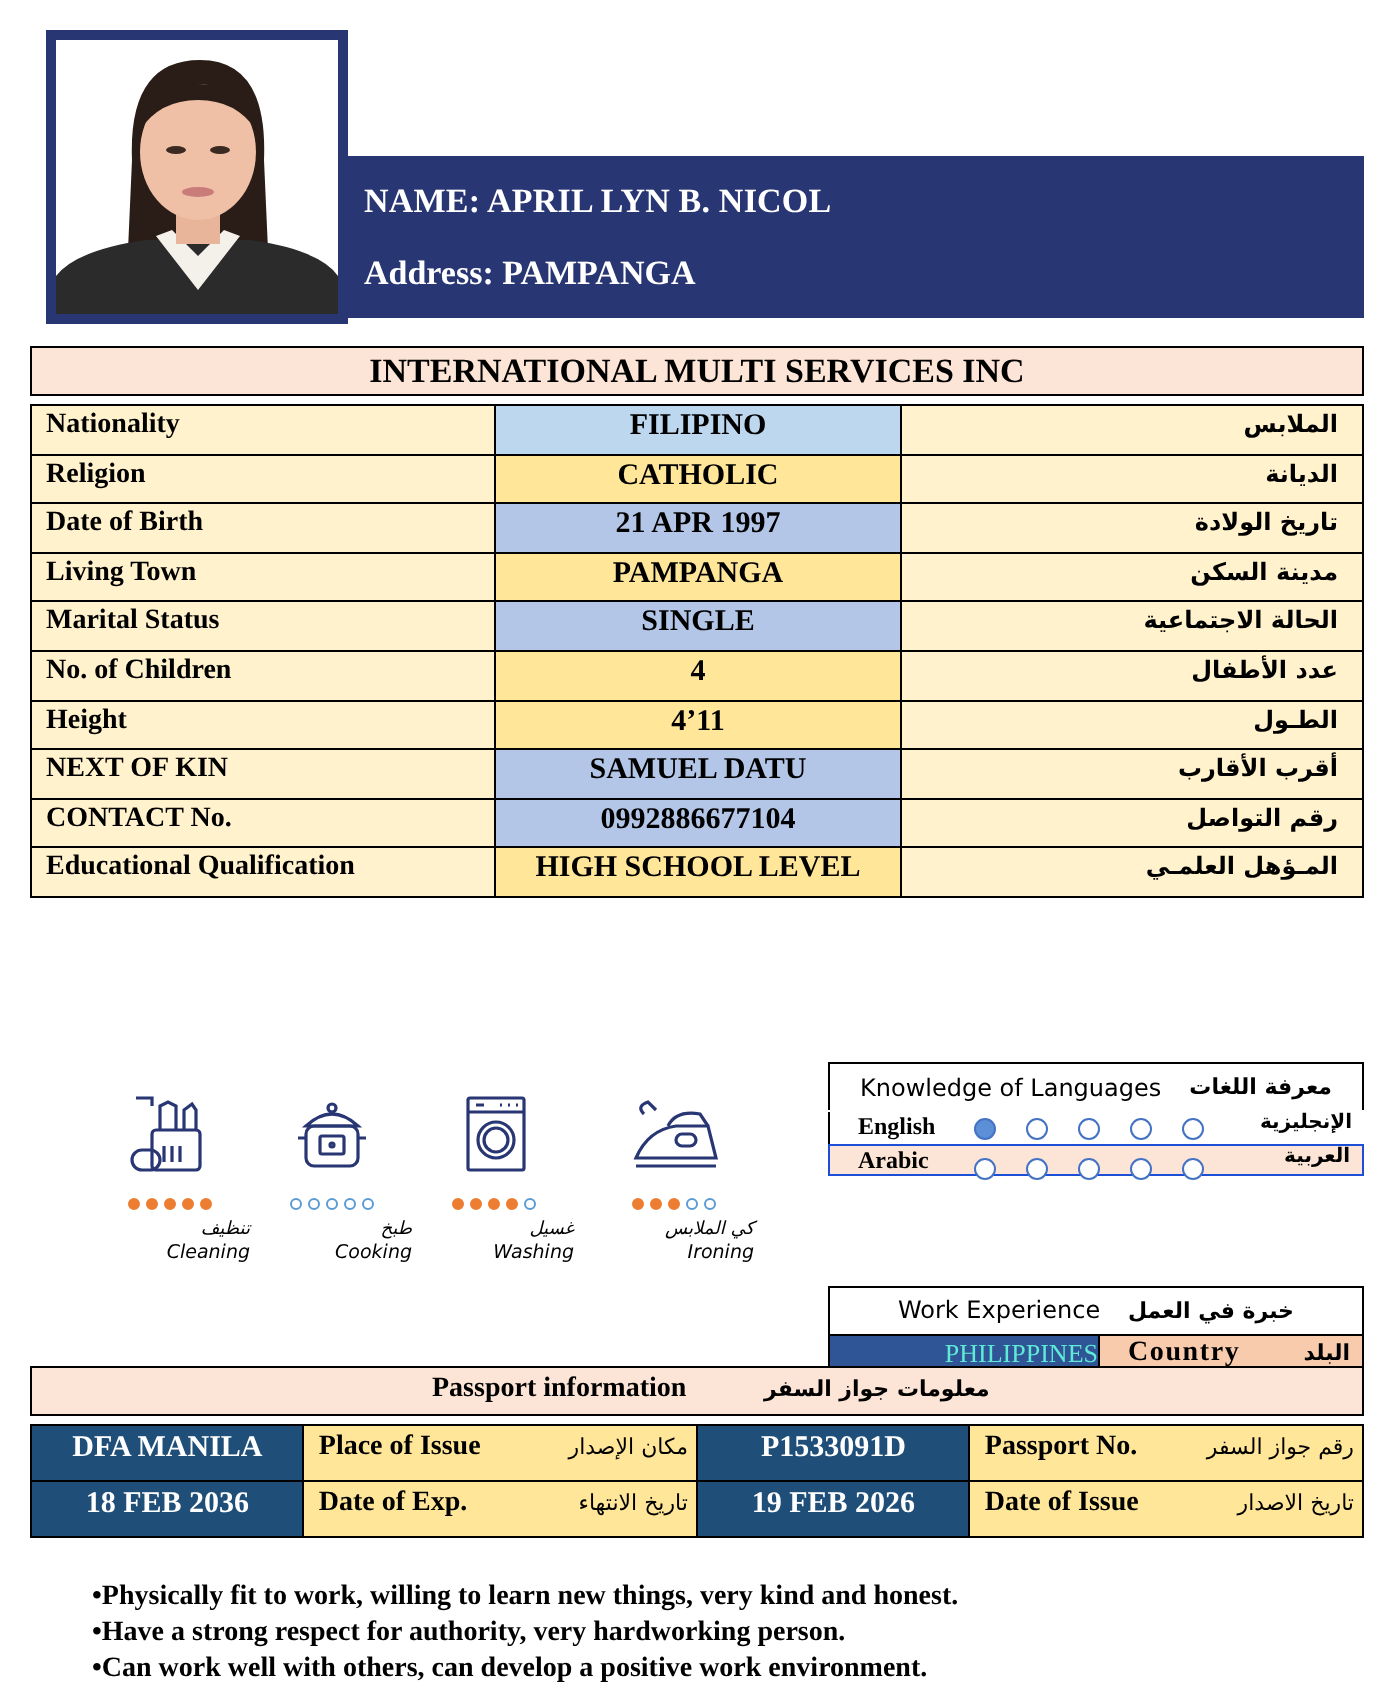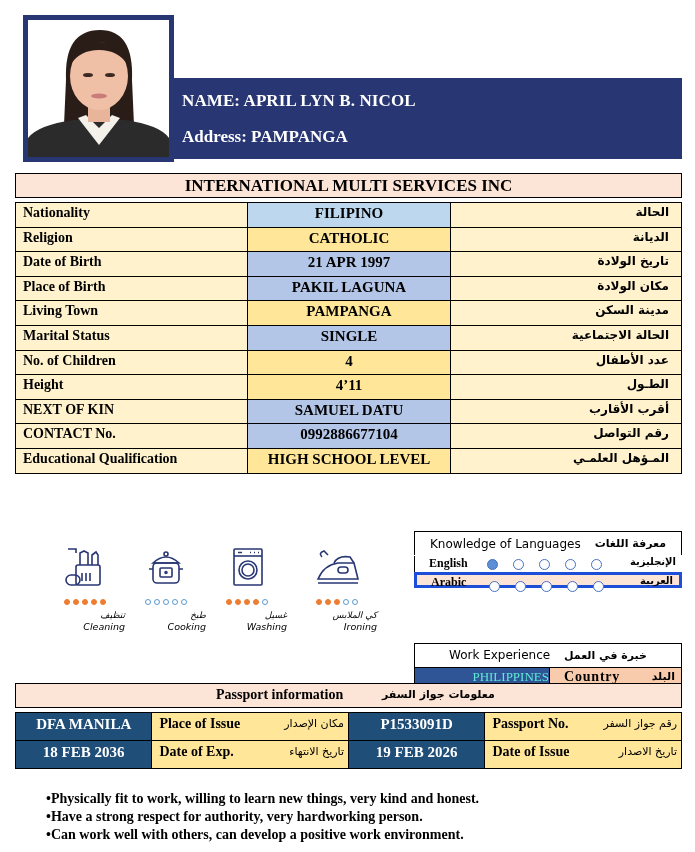--- a/index.html
+++ b/index.html
@@ -39,21 +39,21 @@
   .dot.empty { background: #fff; border-color: #5b9bd5; }
   .skill .ar { font-family: "DejaVu Sans", sans-serif; font-size: 9px; margin-top: 5px; }
   .skill .en { font-family: "DejaVu Sans", sans-serif; font-size: 9.5px; margin-top: 1px; }
 
   
   .lang-box { position: absolute; left: 414px; top: 531px; width: 268px; height: 24px; border: 1px solid #000; border-bottom: none; background: #fff; display: flex; justify-content: center; align-items: center; gap: 14px; }
   .lang-box .en { font-family: "DejaVu Sans", sans-serif; font-size: 12px; }
   .lang-box .ar { font-family: "DejaVu Sans", sans-serif; font-size: 11px; font-weight: bold; }
   .lang-row { position: absolute; left: 414px; width: 268px; height: 16px; font-size: 12px; font-weight: bold; }
   .lang-row.r1 { top: 556px; border-left: 1px solid #000; }
-  .lang-row.r2 { top: 572px; background: #fce4d6; border: 3px solid #1d4ed8; }
+  .lang-row.r2 { top: 572px; background: #fce4d6; border: 1px solid #1d4ed8; }
   .lang-row .name { position: absolute; left: 14px; top: 0px; }
   .lang-row .ar { position: absolute; right: 6px; top: 0px; font-family: "DejaVu Sans", sans-serif; font-size: 10px; font-weight: bold; }
   .lang-row .circles { position: absolute; left: 72px; top: 3px; display: flex; gap: 15px; }
   .lang-row.r2 .circles { top: 6px; }
   .circ { width: 11px; height: 11px; border-radius: 50%; border: 1px solid #4472c4; background: #fff; }
   .circ.on { background: #5b8fd6; border-color: #4472c4; }
 
   
   .work { position: absolute; left: 414px; top: 600px; width: 268px; border: 1px solid #000; margin-top: 43px; }
   .work .title { height: 24px; background: #fff; border-bottom: 1px solid #000; text-align: center; line-height: 22px; font-family: "DejaVu Sans", sans-serif; font-size: 12px; }
@@ -104,36 +104,31 @@
   <div class="address">Address: PAMPANGA</div>
 </div>
 
 <div class="company">INTERNATIONAL MULTI SERVICES INC</div>
 
 <table class="details">
   <tbody id="details-body">
       <tr>
         <td class="lbl">Nationality</td>
         <td class="val lightblue">FILIPINO</td>
-        <td class="ar">الحالة</td>
+        <td class="ar">الملابس</td>
       </tr>
       <tr>
         <td class="lbl">Religion</td>
         <td class="val yellow">CATHOLIC</td>
         <td class="ar">الديانة</td>
       </tr>
       <tr>
         <td class="lbl">Date of Birth</td>
         <td class="val blue">21 APR 1997</td>
         <td class="ar">تاريخ الولادة</td>
-      </tr>
-      <tr>
-        <td class="lbl">Place of Birth</td>
-        <td class="val blue">PAKIL LAGUNA</td>
-        <td class="ar">مكان الولادة</td>
       </tr>
       <tr>
         <td class="lbl">Living Town</td>
         <td class="val yellow">PAMPANGA</td>
         <td class="ar">مدينة السكن</td>
       </tr>
       <tr>
         <td class="lbl">Marital Status</td>
         <td class="val blue">SINGLE</td>
         <td class="ar">الحالة الاجتماعية</td>

